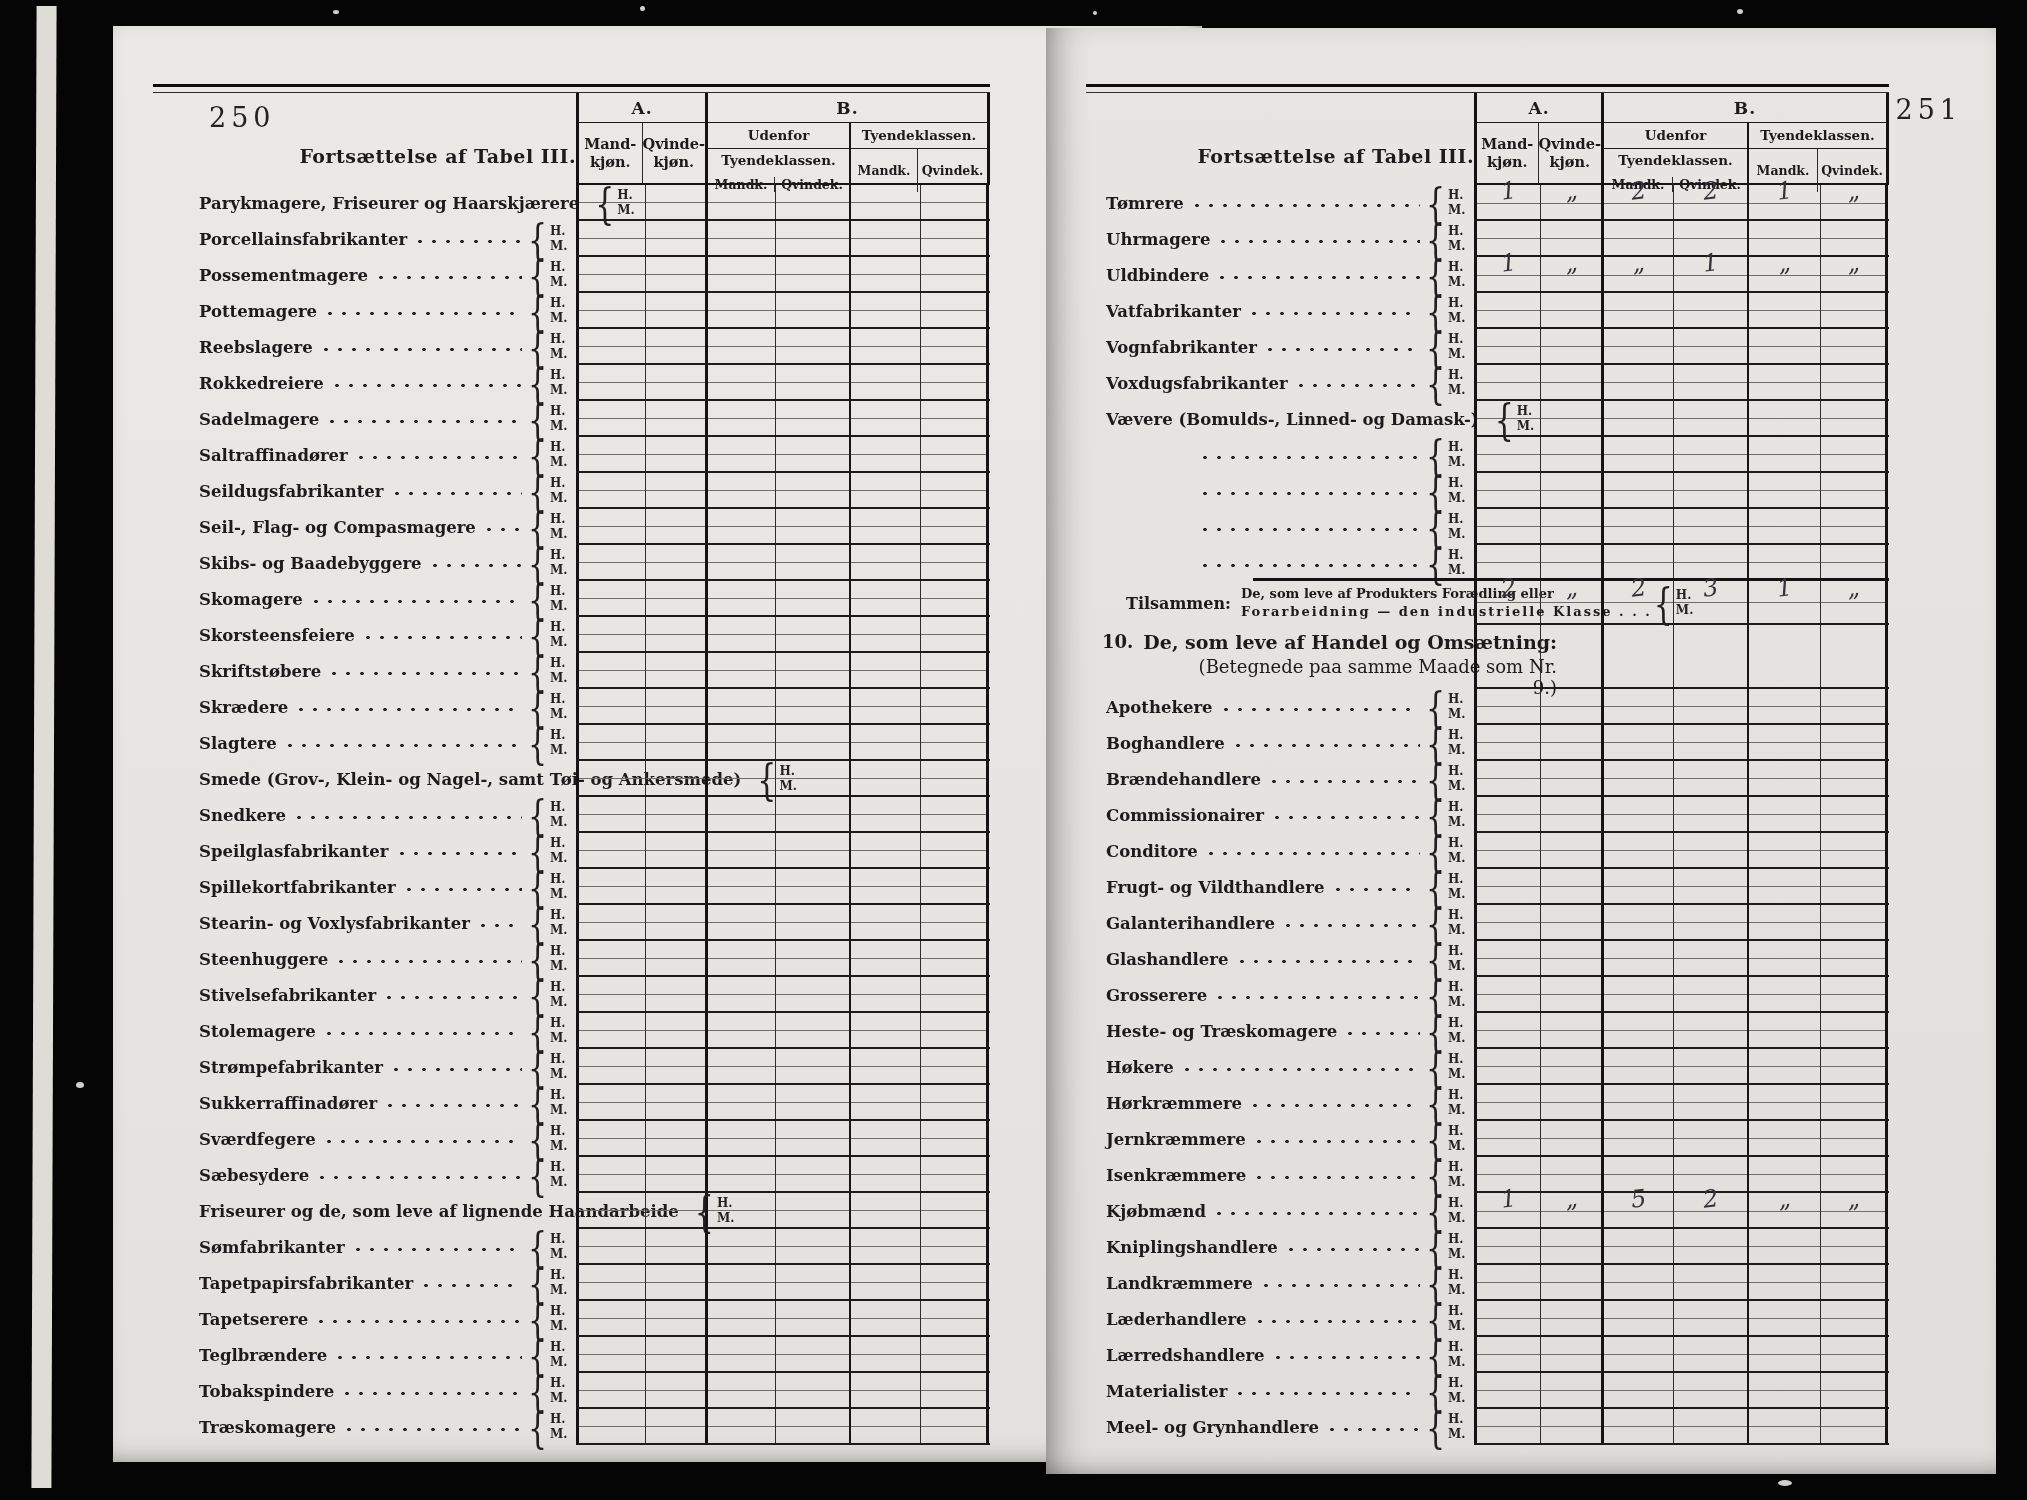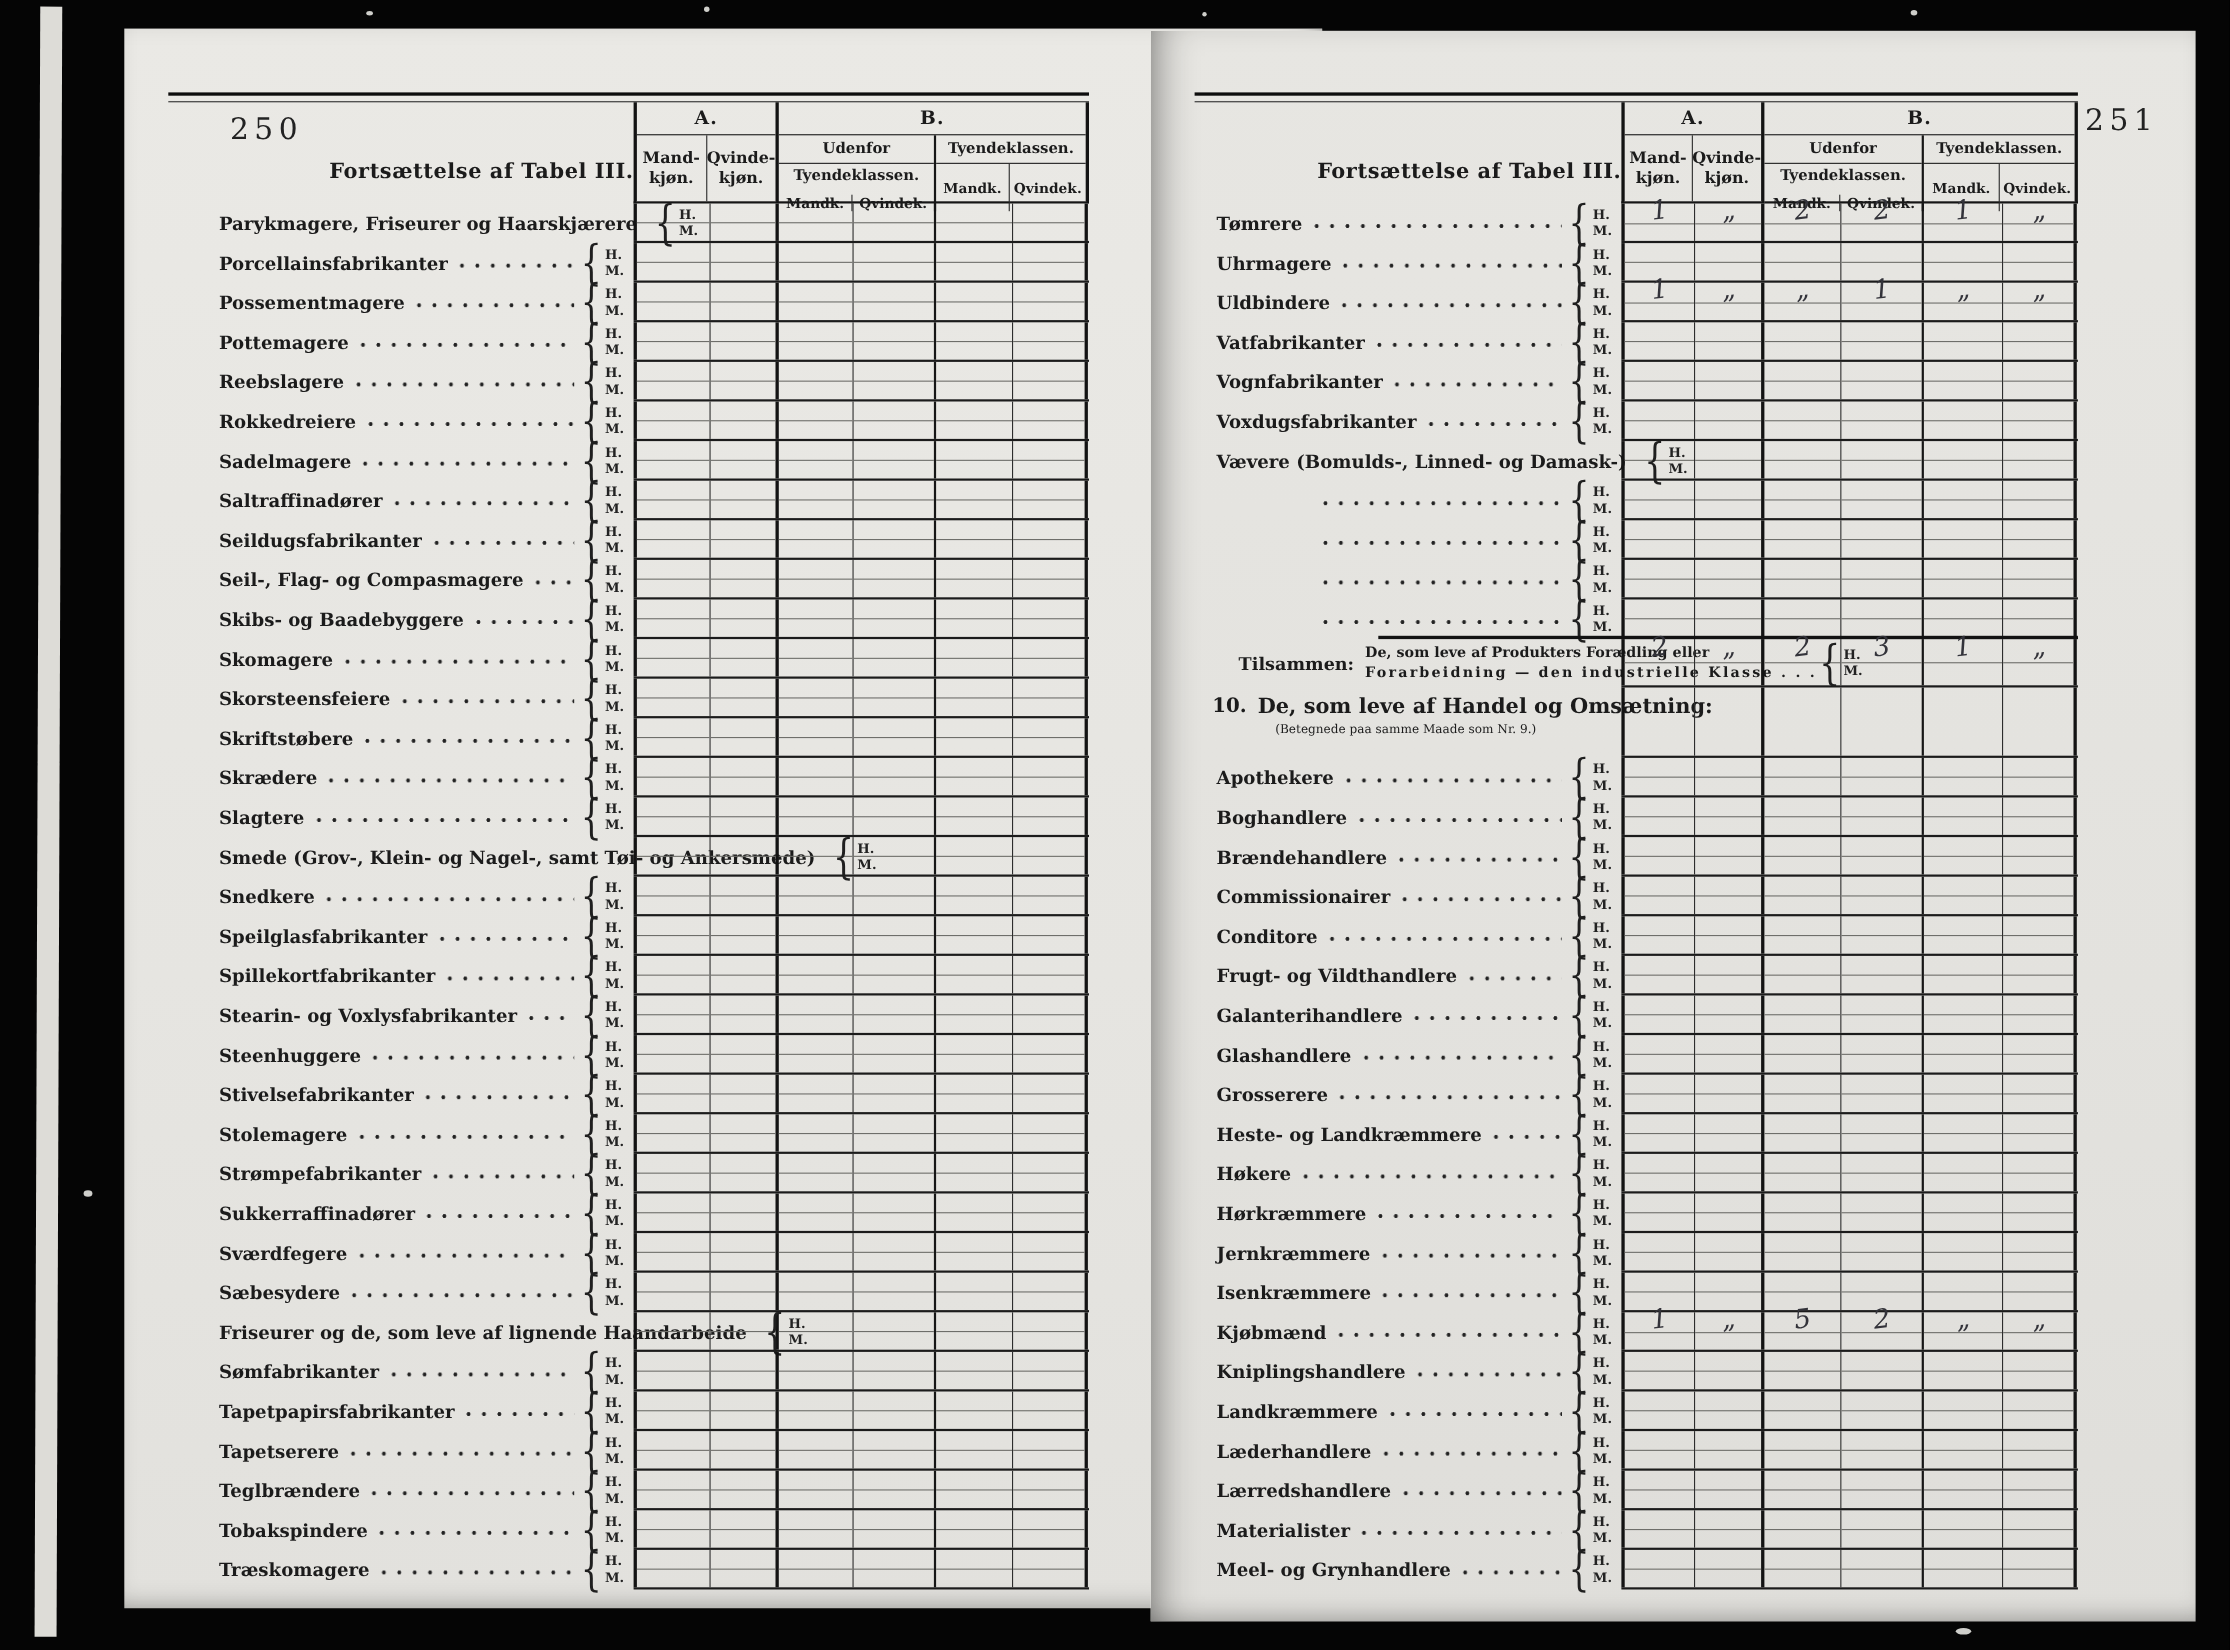--- a/index.html
+++ b/index.html
@@ -71,21 +71,21 @@
   .hw{font-style:italic;font-size:24px;color:#33333a;line-height:1;display:inline-block;transform:rotate(-7deg);margin-top:-6px;}
   .row.total::before{content:"";position:absolute;left:167px;right:0;top:-3px;border-top:3px solid #121212;}
   .total-prefix{font-weight:bold;font-size:16px;margin-right:10px;white-space:nowrap;}
   #page-right .row.total .cell-label{padding-left:40px;}
   .total-lines{font-size:13px;font-weight:bold;line-height:1.35;white-space:nowrap;}
   .total-dots{letter-spacing:2px;}
   .section-label{align-items:flex-start !important;padding-top:6px;}
   #page-right .row.section .cell-label{padding-left:16px;}
   .section-number{font-weight:bold;font-size:18px;margin-right:10px;}
   .section-heading{font-weight:bold;font-size:19px;white-space:nowrap;}
-  .section-subheading{font-size:11px;margin-top:3px;margin-left:16px;}
+  .section-subheading{font-size:18px;margin-top:3px;margin-left:26px;text-align:right;}
 </style>
 </head>
 <body>
 
 <div id="screenshot">
   <div id="edge-sliver"></div>
   <div class="speck" style="left:333px;top:10px;width:6px;height:4px;"></div>
   <div class="speck" style="left:640px;top:6px;width:5px;height:5px;"></div>
   <div class="speck" style="left:1093px;top:11px;width:4px;height:4px;"></div>
   <div class="speck" style="left:1737px;top:9px;width:6px;height:5px;"></div>
@@ -2303,21 +2303,21 @@
                 <div class="sub-bot"></div>
               </div>
               <div class="dcell c5">
                 <div class="sub-top"></div>
                 <div class="sub-bot"></div>
               </div>
             </div>
           </div>
           <div class="row occ">
             <div class="cell-label">
-              <span class="lbl-text">Heste- og Landkræmmere</span>
+              <span class="lbl-text">Heste- og Træskomagere</span>
               <div class="leader"></div>
               <span class="brace">{</span>
               <div class="markers">
                 <span>H.</span>
                 <span>M.</span>
               </div>
             </div>
             <div class="cells">
               <div class="dcell c0">
                 <div class="sub-top"></div>

